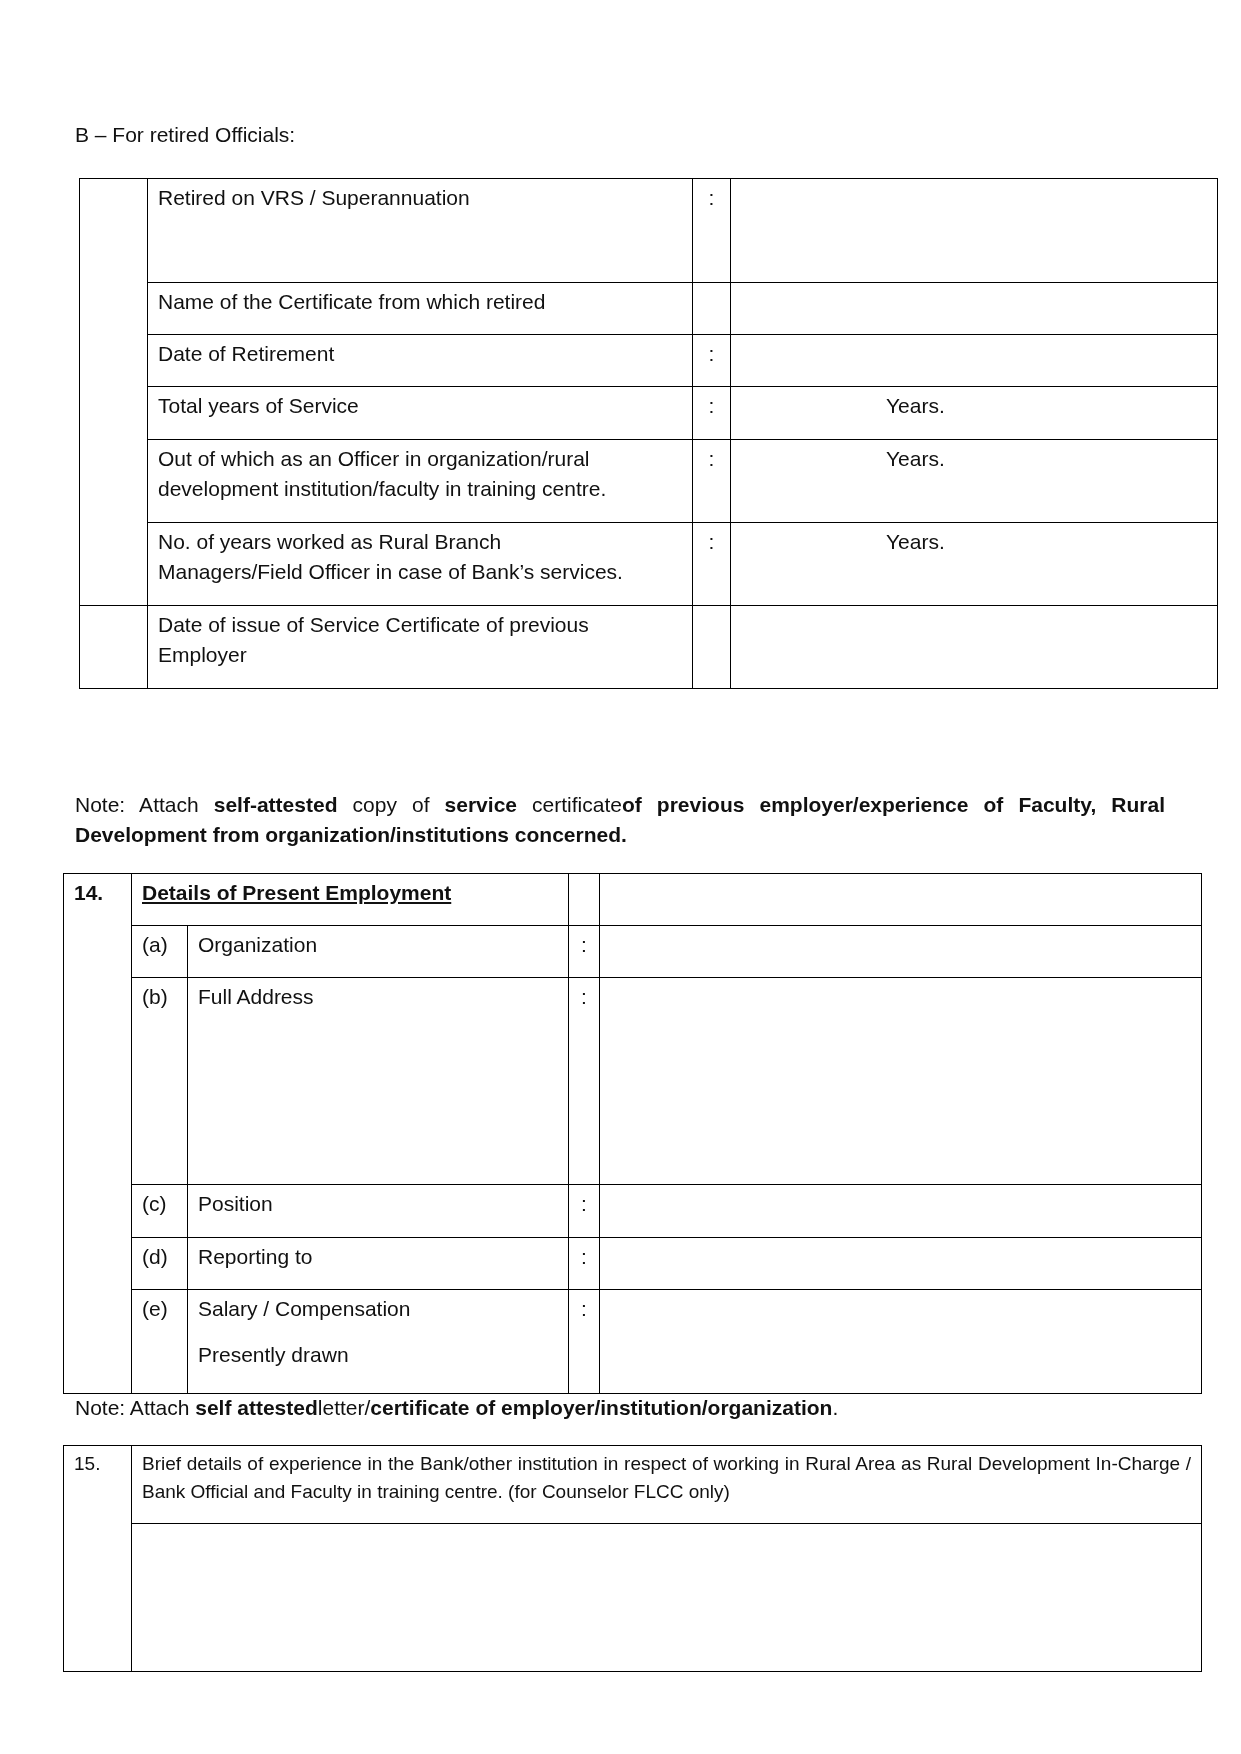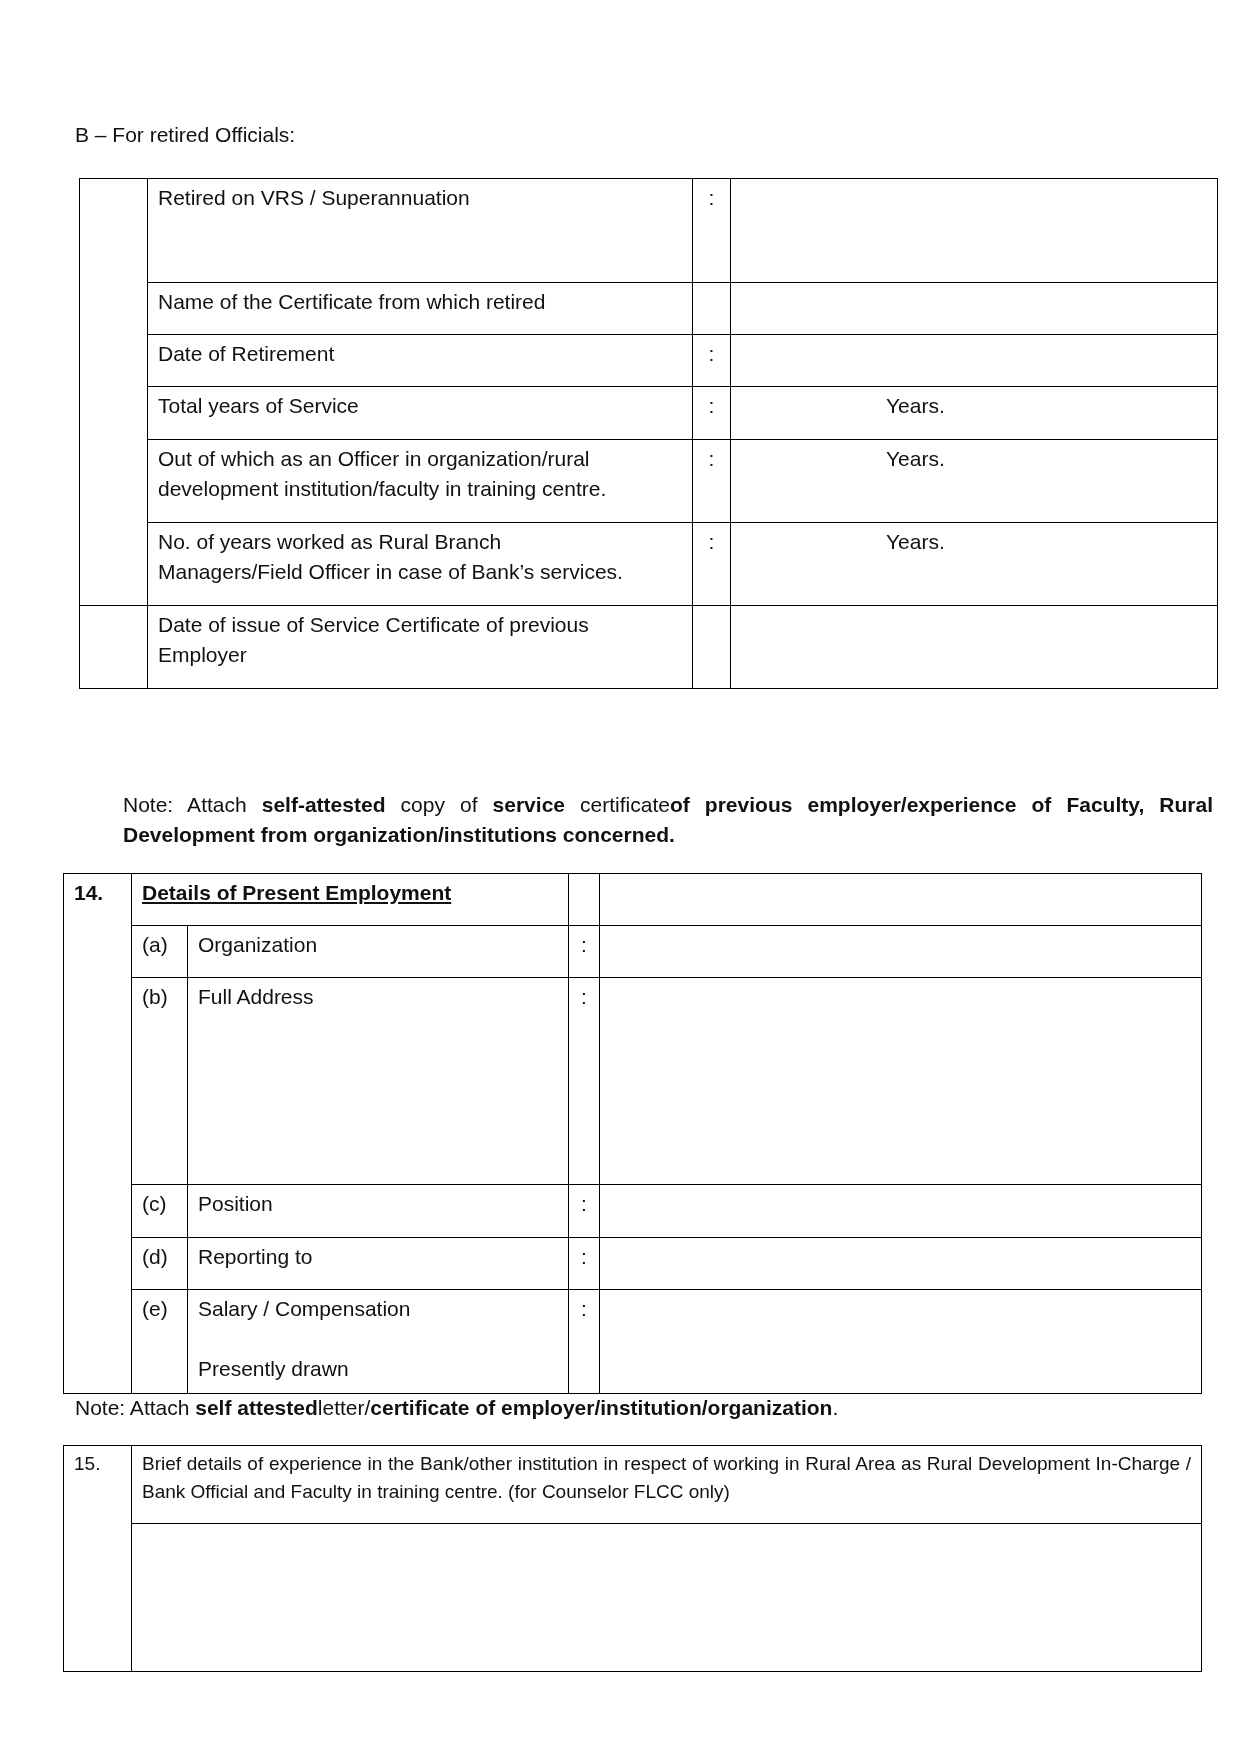--- a/index.html
+++ b/index.html
@@ -74,21 +74,21 @@
     <td>
       <div>Date of issue of Service Certificate of previous</div>
       <div>Employer</div>
     </td>
     <td class="colon"></td>
     <td></td>
   </tr>
 </tbody>
   </table>
 
-<div class="abs note" style="left:75px; top:790px; width:1090px; text-align:justify;margin-left:48px;">
+<div class="abs note" style="left:75px; top:790px; width:1090px; text-align:justify;">
   <span>Note: Attach </span><b>self-attested</b><span> copy of </span><b>service</b><span> certificate</span><b>of previous employer/experience of Faculty, Rural Development from organization/institutions concerned.</b>
 </div>
 
 <table class="form" style="left:63px; top:873px; width:1138px;">
   <colgroup>
     <col style="width:68px">
       <col style="width:56px">
       <col style="width:381px">
       <col style="width:31px">
       <col style="width:602px">
@@ -121,21 +121,21 @@
   <tr style="height:52px">
     <td>(d)</td>
     <td>Reporting to</td>
     <td class="colon">:</td>
     <td></td>
   </tr>
   <tr style="height:104px">
     <td>(e)</td>
     <td>
       <div>Salary / Compensation</div>
-      <div style="margin-top:30px">Presently drawn</div>
+      <div style="margin-top:16px">Presently drawn</div>
     </td>
     <td class="colon">:</td>
     <td></td>
   </tr>
 </tbody>
   </table>
 
 <div class="abs note" style="left:75px; top:1393px; white-space:nowrap;">
   <span>Note: Attach </span><b>self attested</b><span>letter/</span><b>certificate of employer/institution/organization</b><span>.</span>
 </div>

